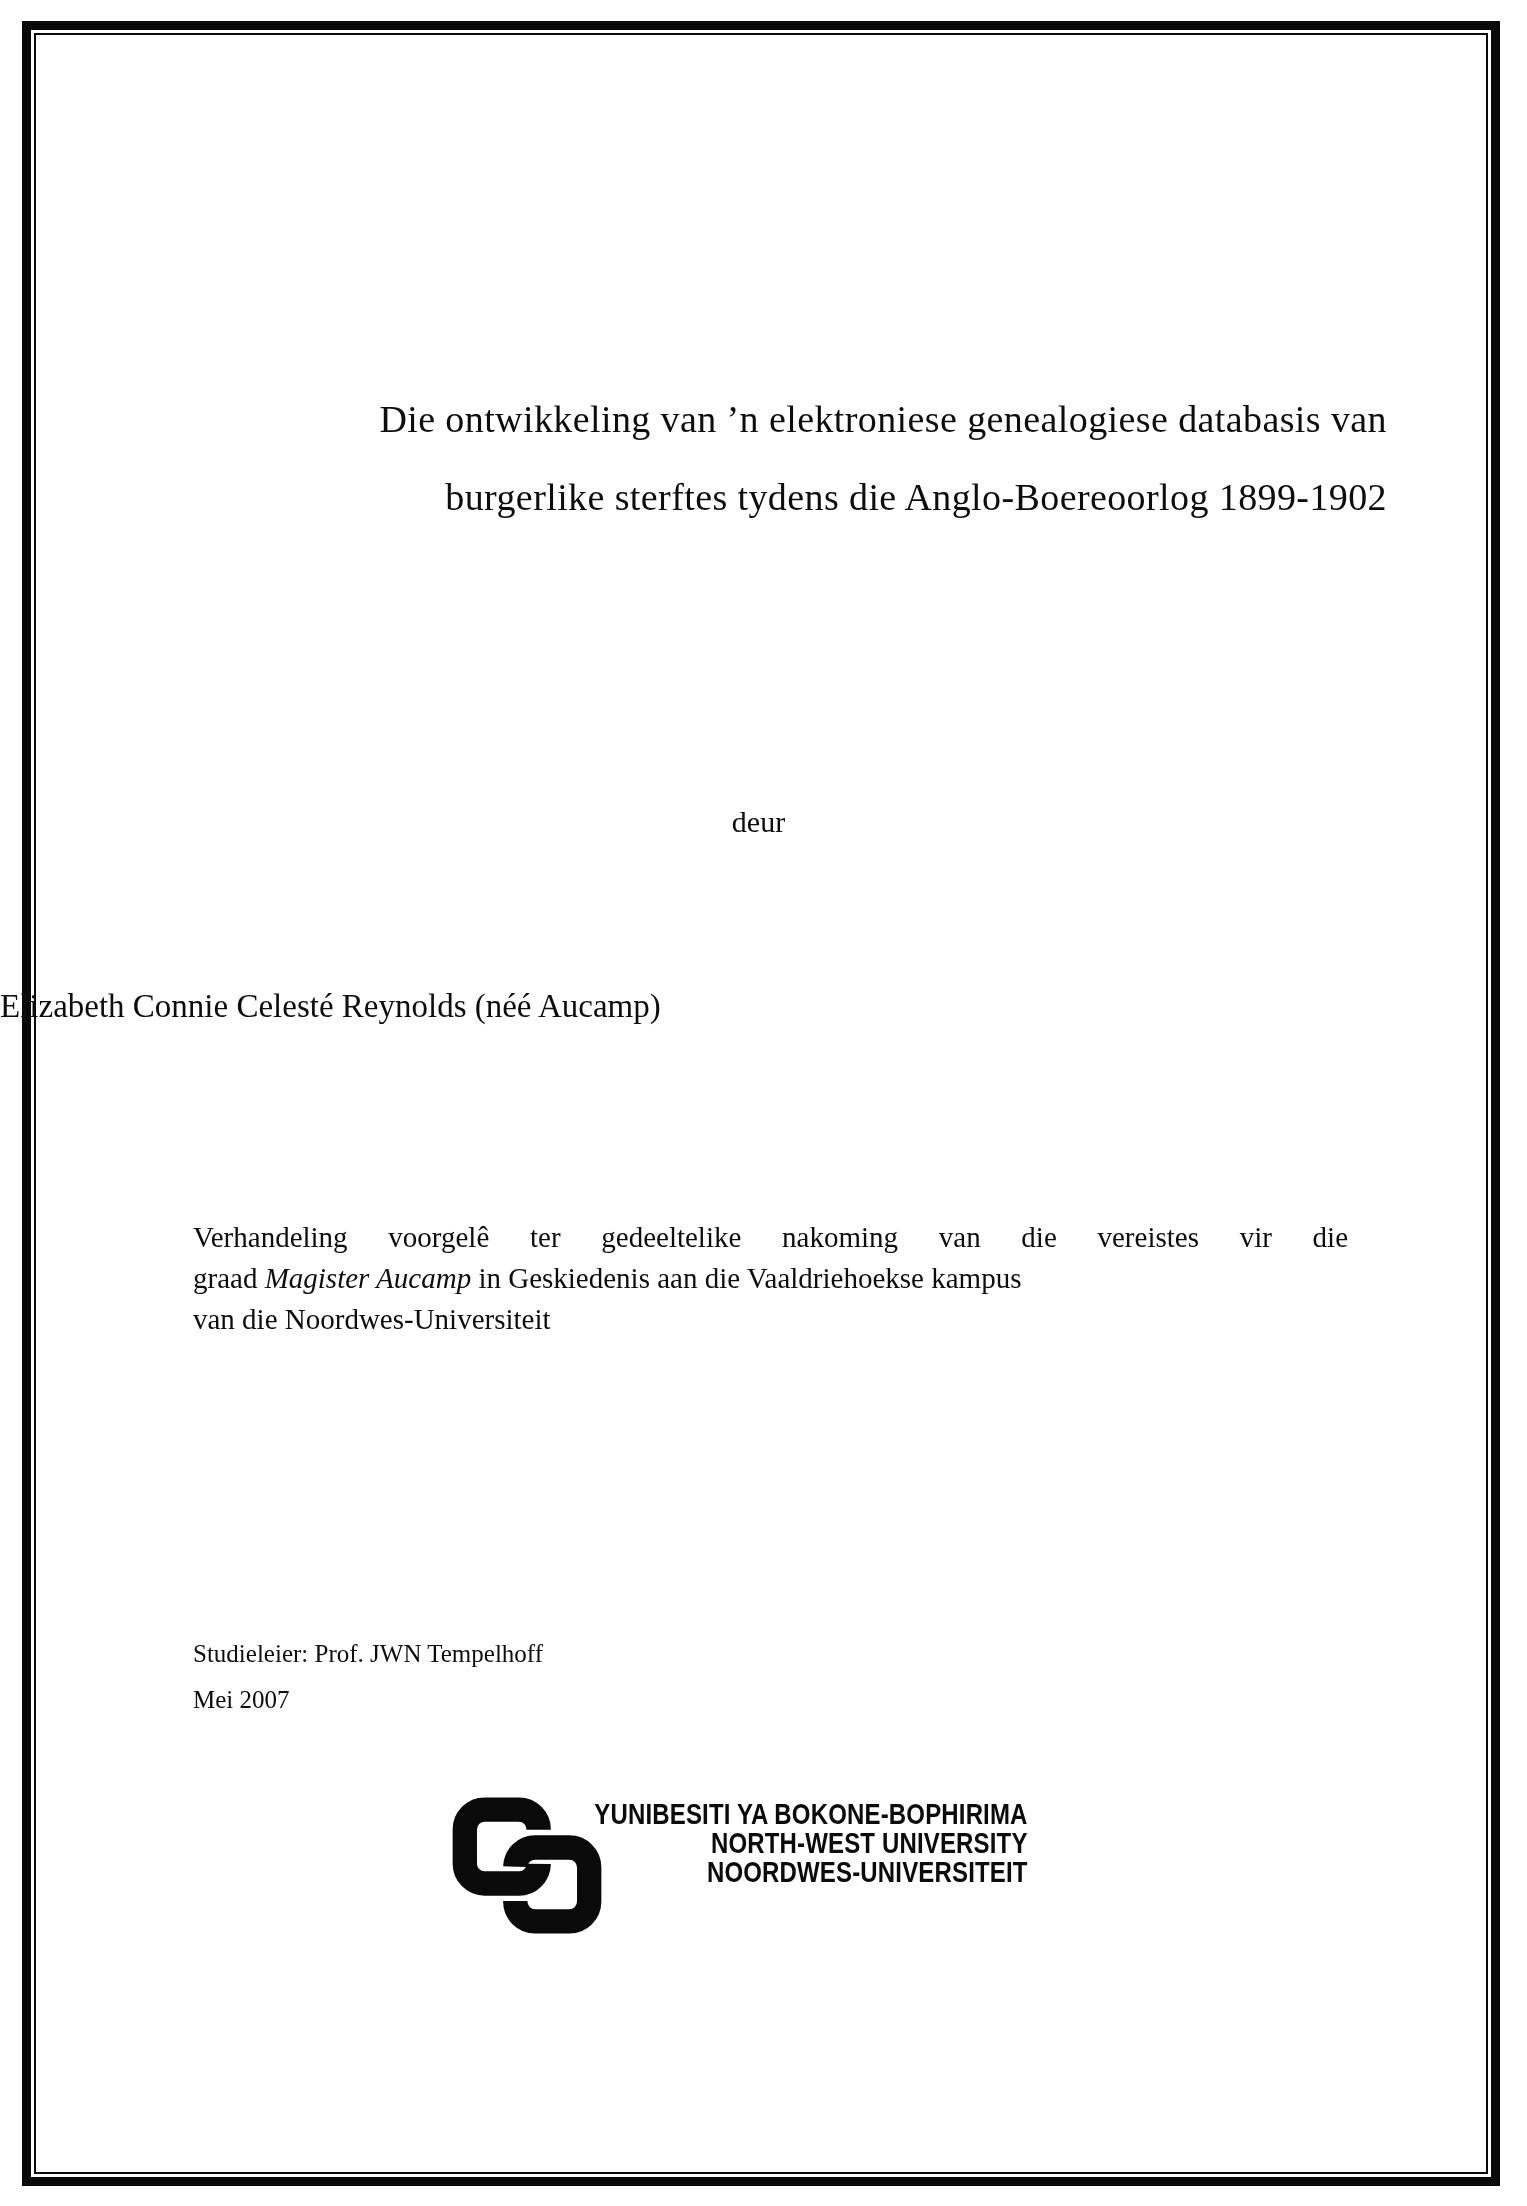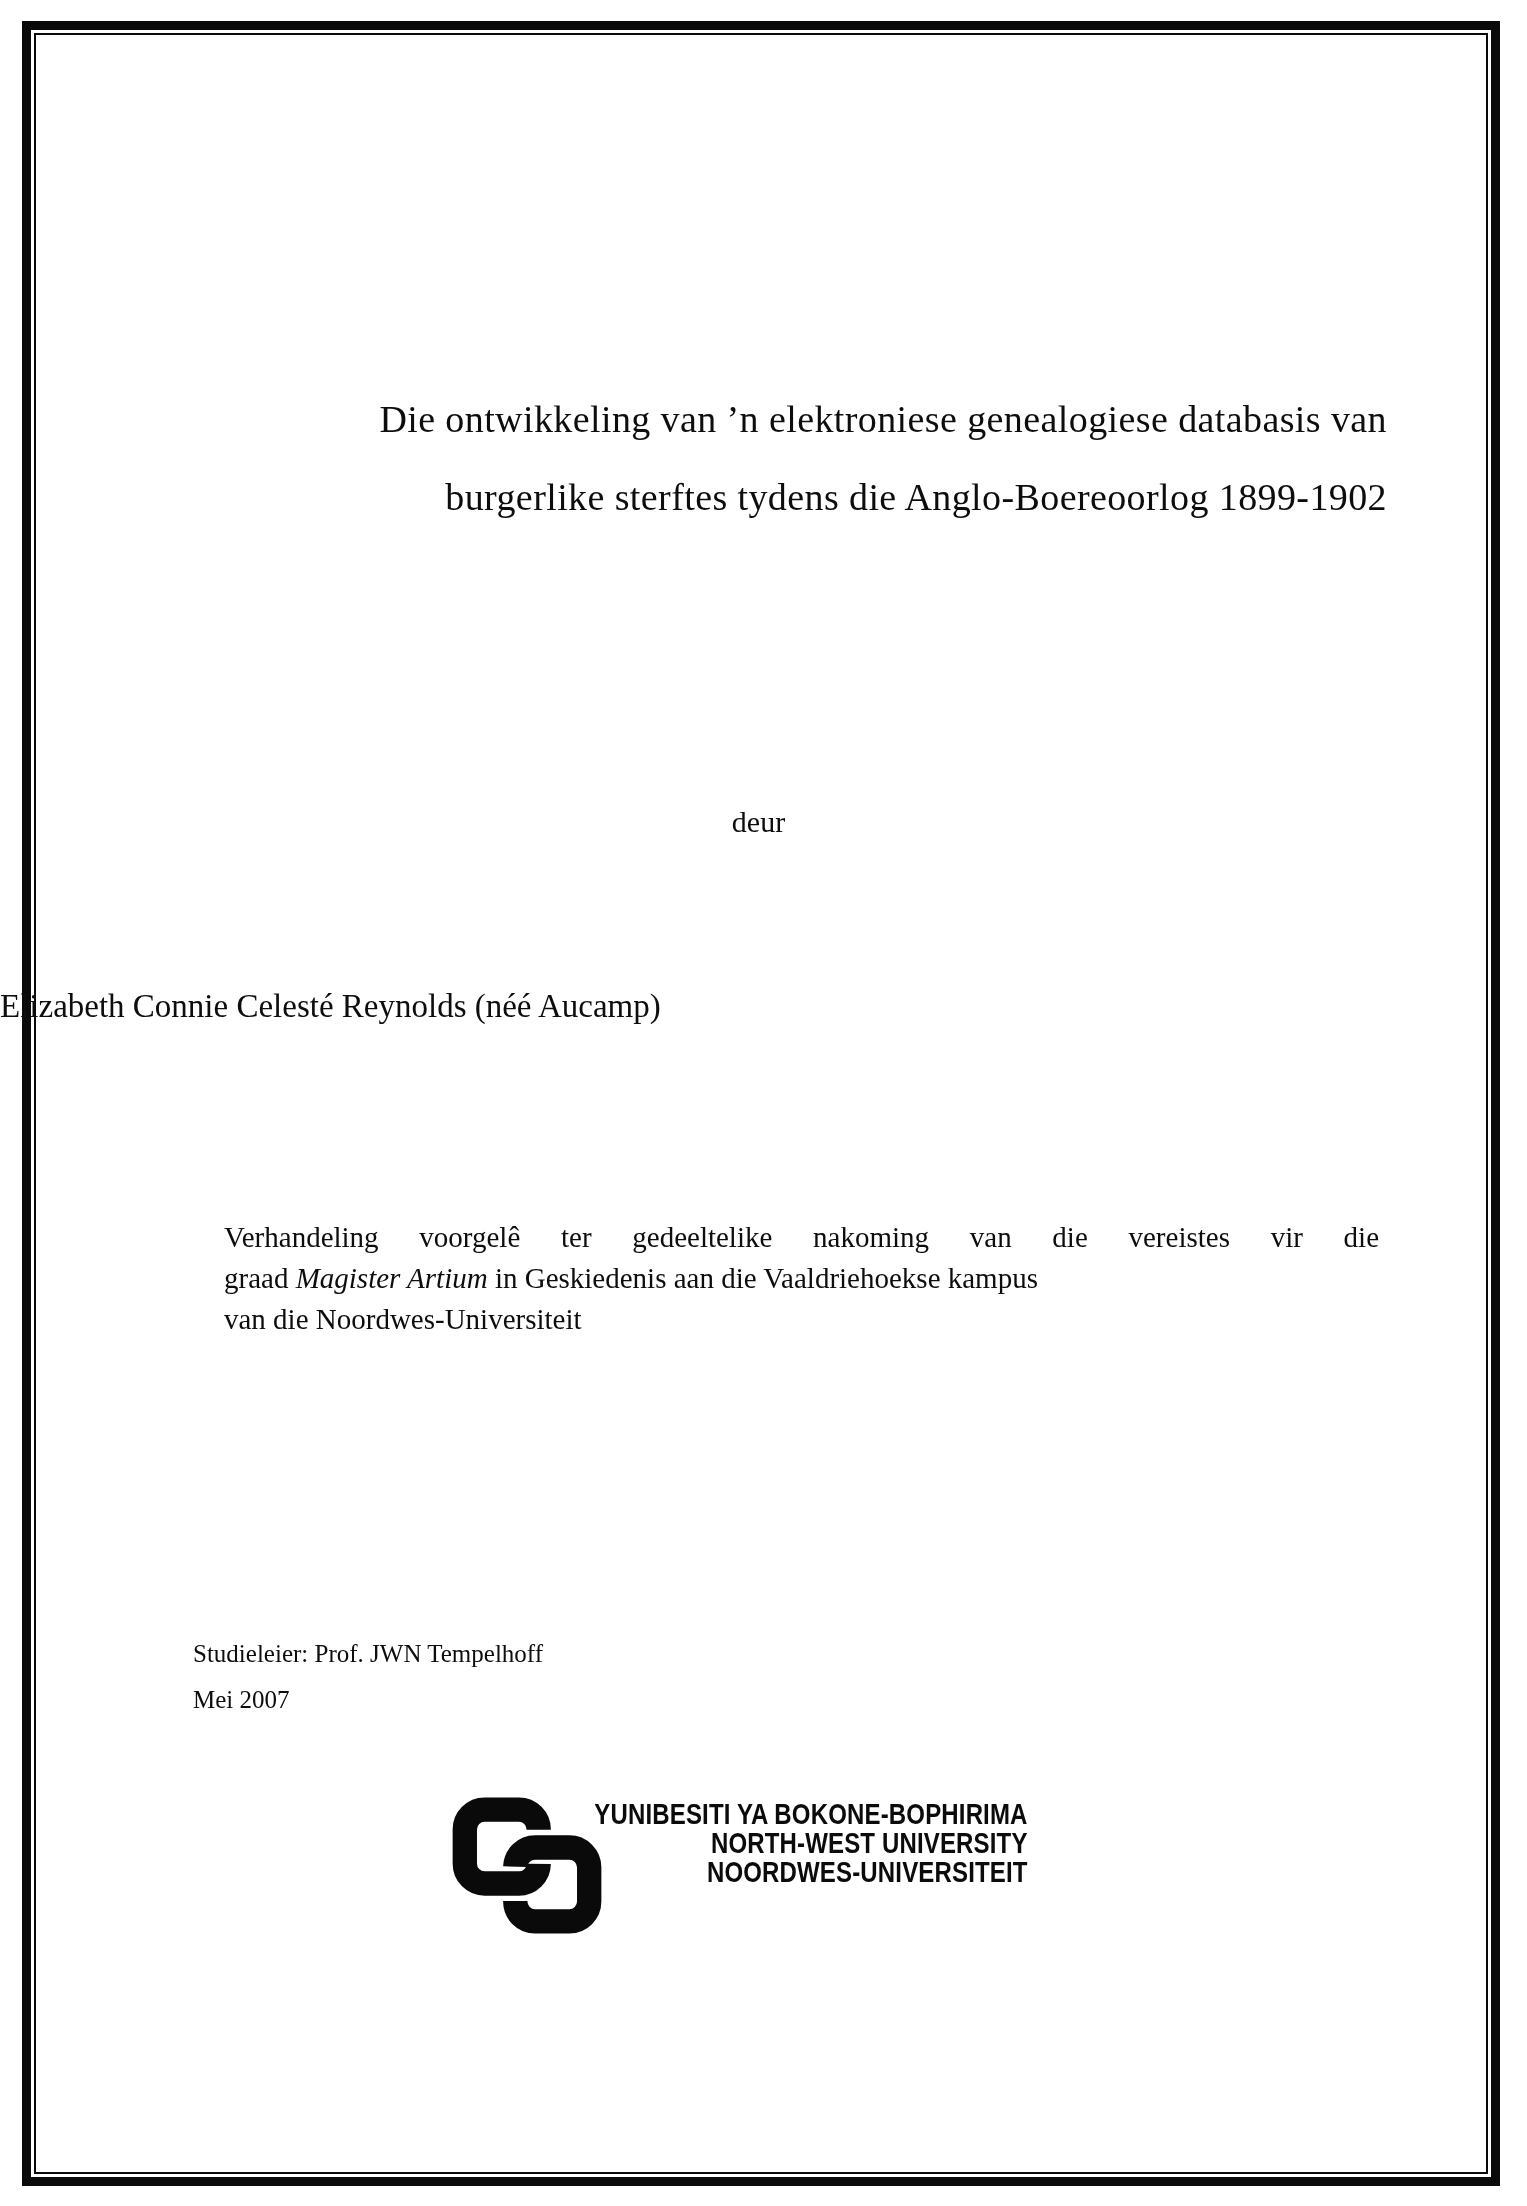--- a/index.html
+++ b/index.html
@@ -57,21 +57,20 @@
     text-align: left;
   }
 
   .statement {
     position: absolute;
     left: 193px; top: 1217px;
     width: 1155px;
     font-size: 29px;
     line-height: 41px;
     text-align: left;
-    margin-left: 31px;
   }
   .statement .line-justify {
     text-align: justify;
     text-align-last: justify;
   }
   .statement .it { font-style: italic; }
 
   .supervisor-block {
     position: absolute;
     left: 193px; top: 1631px;
@@ -113,21 +112,21 @@
     <span class="line">Die ontwikkeling van ’n elektroniese genealogiese databasis van</span>
     <span class="line">burgerlike sterftes tydens die Anglo-Boereoorlog 1899-1902</span>
   </h1>
 
   <div class="byline">deur</div>
 
   <div class="author">Elizabeth Connie Celesté Reynolds (néé Aucamp)</div>
 
   <div class="statement">
     <div class="line-justify">Verhandeling voorgelê ter gedeeltelike nakoming van die vereistes vir die</div>
-    <div><span>graad</span> <span class="it">Magister Artium</span> <span>in Geskiedenis aan die Vaaldriehoekse kampus</span></div>
+    <div><span>graad</span> <span class="it">Magister Aucamp</span> <span>in Geskiedenis aan die Vaaldriehoekse kampus</span></div>
     <div>van die Noordwes-Universiteit</div>
   </div>
 
   <div class="supervisor-block">
     <div>Studieleier: Prof. JWN Tempelhoff</div>
     <div>Mei 2007</div>
   </div>
 
   <svg class="logo-mark" viewBox="0 0 166 152" xmlns="http://www.w3.org/2000/svg" aria-hidden="true">
 

